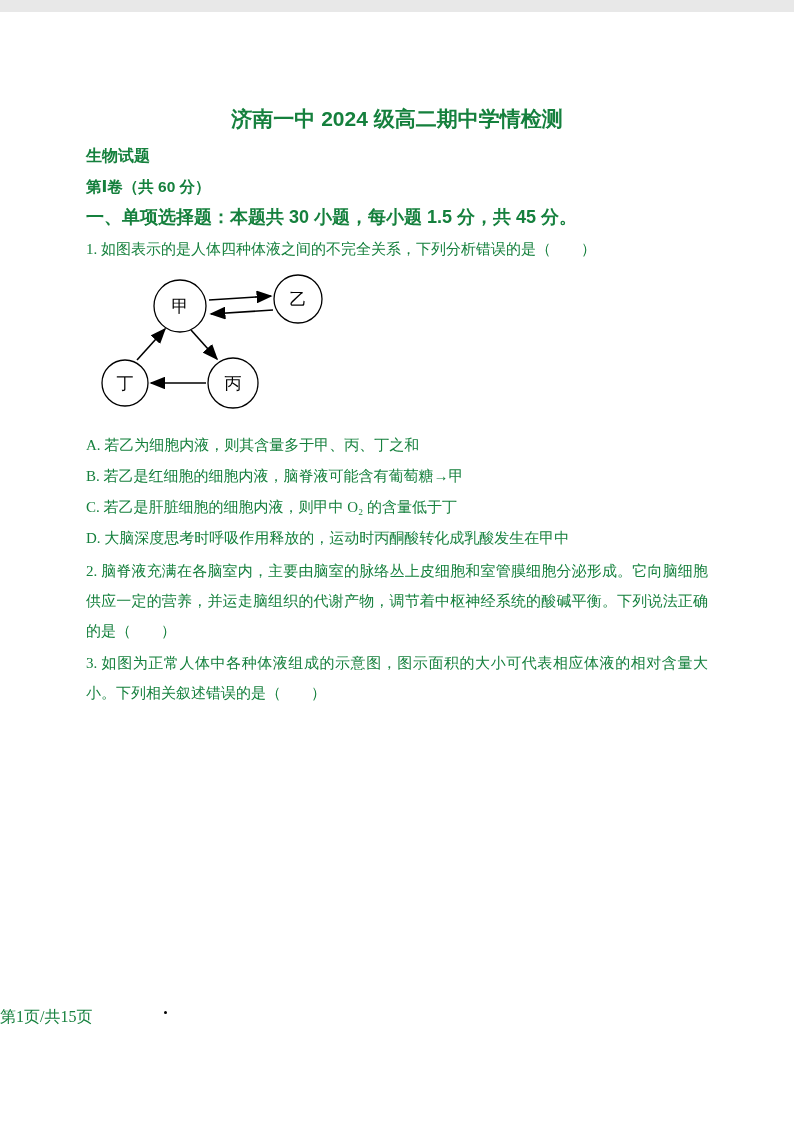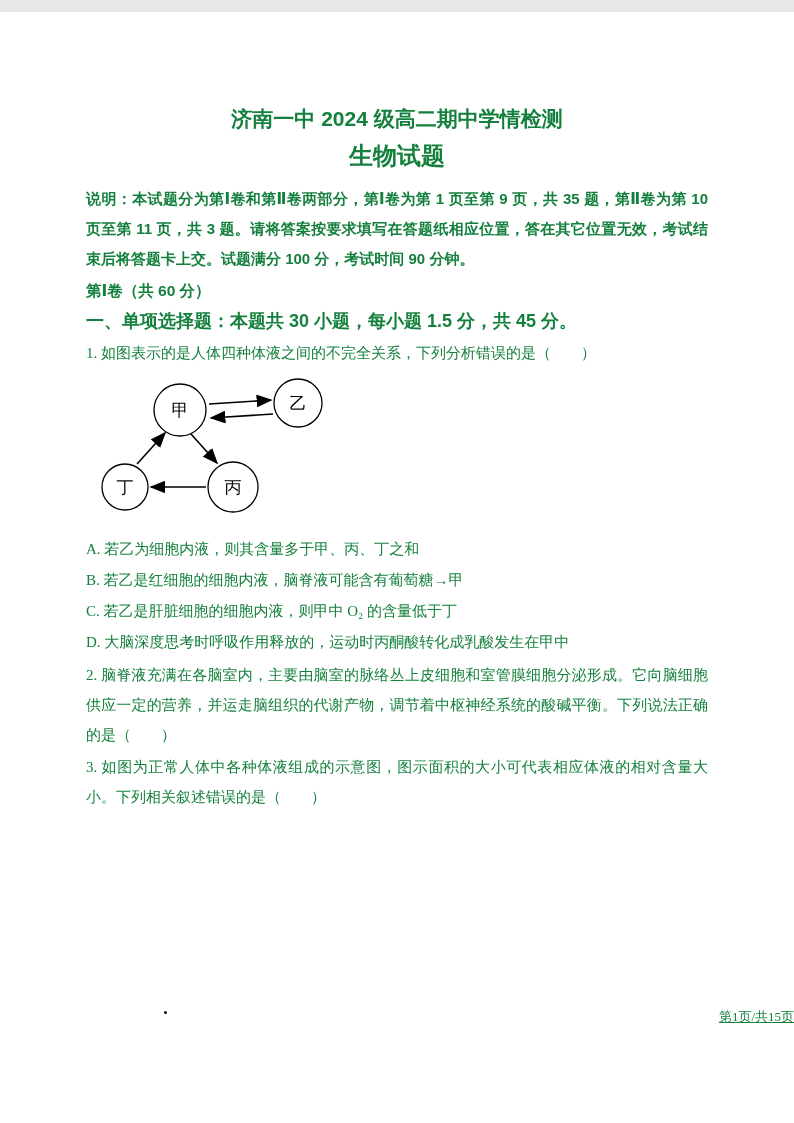--- a/index.html
+++ b/index.html
@@ -16,24 +16,23 @@
     overflow: hidden;
   }
   .title {
     text-align: center;
     font-family: "Liberation Sans", "DejaVu Sans", sans-serif;
     font-weight: bold;
     font-size: 21px;
     line-height: 30px;
   }
   .subtitle {
-    text-align: center;
     font-family: "Liberation Sans", "DejaVu Sans", sans-serif;
     font-weight: bold;
-    font-size: 24px;
+    font-size: 16px;
     line-height: 28px;
     margin-top: 8px;
   }
   .instructions {
     margin-top: 14px;
     font-family: "Liberation Sans", "DejaVu Sans", sans-serif;
     font-weight: bold;
     font-size: 15px;
     line-height: 30px;
     text-align: justify;
@@ -62,24 +61,23 @@
   }
   .option {
     font-size: 15px;
     line-height: 31px;
   }
   .footer {
     position: absolute;
     left: 0;
     right: 0;
     top: 996px;
-    text-align: right;
-    font-size: 13px;
+    text-align: left;
+    font-size: 16px;
     line-height: 18px;
-    text-decoration: underline;
   }
   .stray-dot {
     position: absolute;
     left: 164px;
     top: 999px;
     width: 3px;
     height: 3px;
     background: #000;
     border-radius: 50%;
   }
@@ -89,21 +87,20 @@
   }
 </style>
 </head>
 <body>
 
 <div class="page">
 
   <div class="title">济南一中 2024 级高二期中学情检测</div>
   <div class="subtitle">生物试题</div>
 
-  <div class="instructions">说明：本试题分为第Ⅰ卷和第Ⅱ卷两部分，第Ⅰ卷为第 1 页至第 9 页，共 35 题，第Ⅱ卷为第 10 页至第 11 页，共 3 题。请将答案按要求填写在答题纸相应位置，答在其它位置无效，考试结束后将答题卡上交。试题满分 100 分，考试时间 90 分钟。</div>
 
   <div class="section-header">第Ⅰ卷（共 60 分）</div>
 
   <div class="part-header">一、单项选择题：本题共 30 小题，每小题 1.5 分，共 45 分。</div>
 
   <div>
     <div class="q-text">1. 如图表示的是人体四种体液之间的不完全关系，下列分析错误的是（　　）</div>
 
     <div class="diagram-wrap">
       <svg width="300" height="152" viewBox="0 0 300 152">

